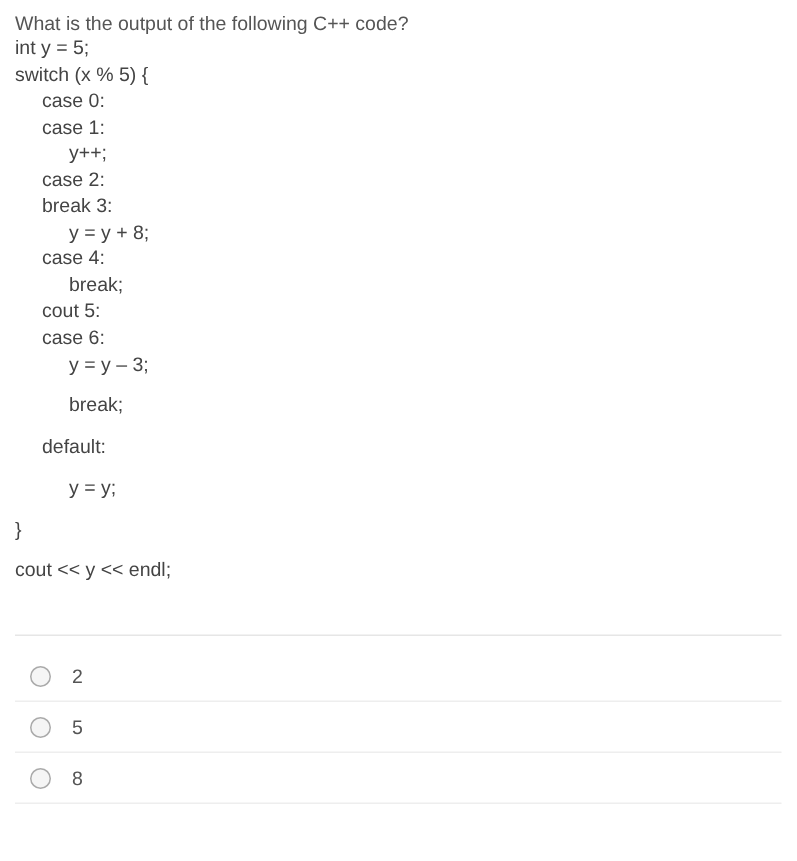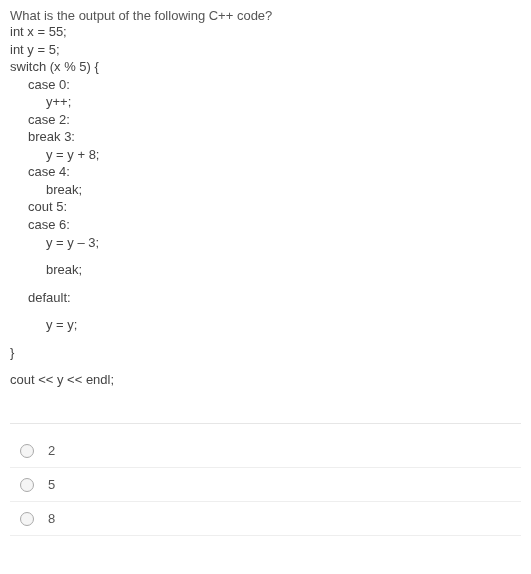--- a/index.html
+++ b/index.html
@@ -18,24 +18,24 @@
   .radio{width:12px;height:12px;border:1px solid #aaa;border-radius:50%;background:#f5f5f5;margin-right:14px;flex:0 0 auto}
   .opt-label{color:#555}
 </style>
 </head>
 <body>
 
 <div class="wrap">
   <div class="question">What is the output of the following C++ code?</div>
 
   <div class="code">
-    <div class="row">int x = 55;</div>
     <div class="row">int y = 5;</div>
     <div class="row">switch (x % 5) {</div>
     <div class="row i1">case 0:</div>
+    <div class="row i1">case 1:</div>
     <div class="row i2">y++;</div>
     <div class="row i1">case 2:</div>
     <div class="row i1">break 3:</div>
     <div class="row i2">y = y + 8;</div>
     <div class="row i1">case 4:</div>
     <div class="row i2">break;</div>
     <div class="row i1">cout 5:</div>
     <div class="row i1">case 6:</div>
     <div class="row i2">y = y – 3;</div>
     <div class="gap"></div>

